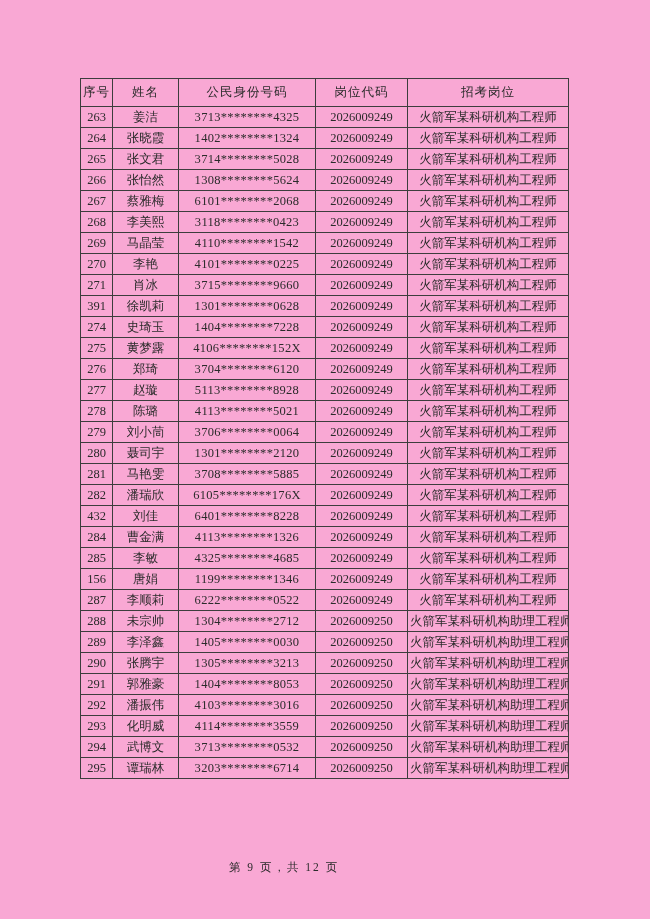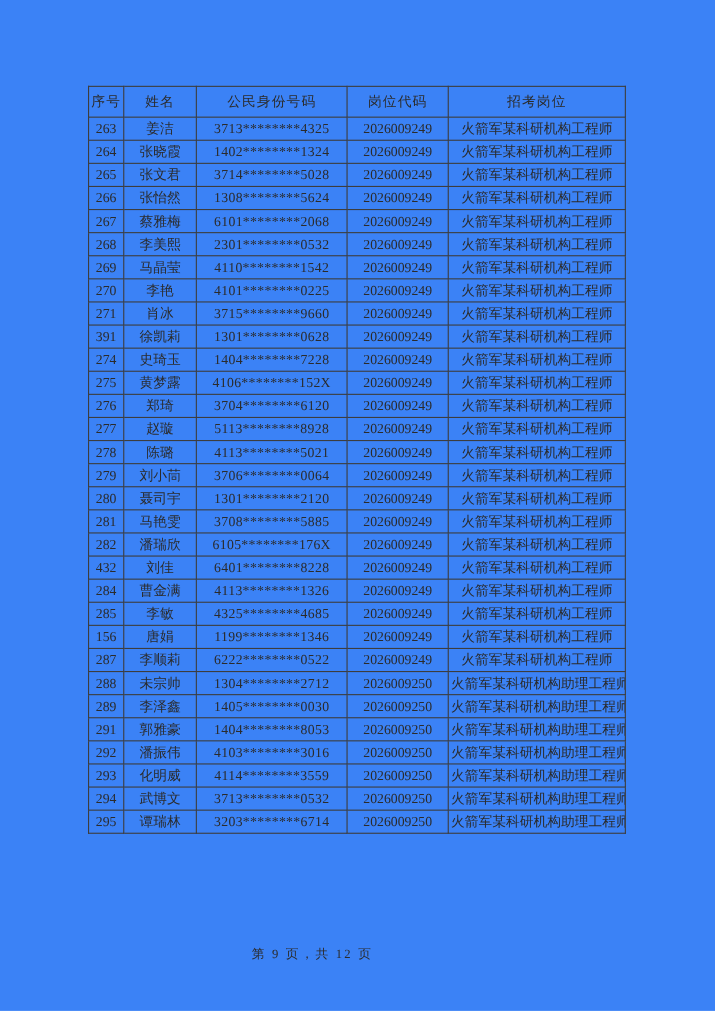--- a/index.html
+++ b/index.html
@@ -11,21 +11,21 @@
     width: 650px;
     height: 919px;
     position: relative;
     font-family: "Liberation Serif", "DejaVu Serif", serif;
     color: #2b2b2b;
   }
   .page {
     position: absolute;
     left: 0; top: 0;
     width: 650px; height: 919px;
-    background: #3b82f6;
+    background: #f9a8d4;
   }
   table.roster {
     position: absolute;
     left: 80px;
     top: 78px;
     width: 488px;
     border-collapse: collapse;
     table-layout: fixed;
     font-size: 12.5px;
     color: #2b2b2b;
@@ -118,21 +118,21 @@
         <tr>
           <td>267</td>
           <td>蔡雅梅</td>
           <td class="id-cell">6101********2068</td>
           <td>2026009249</td>
           <td>火箭军某科研机构工程师</td>
         </tr>
         <tr>
           <td>268</td>
           <td>李美熙</td>
-          <td class="id-cell">2301********0532</td>
+          <td class="id-cell">3118********0423</td>
           <td>2026009249</td>
           <td>火箭军某科研机构工程师</td>
         </tr>
         <tr>
           <td>269</td>
           <td>马晶莹</td>
           <td class="id-cell">4110********1542</td>
           <td>2026009249</td>
           <td>火箭军某科研机构工程师</td>
         </tr>
@@ -263,20 +263,27 @@
           <td>火箭军某科研机构助理工程师</td>
         </tr>
         <tr>
           <td>289</td>
           <td>李泽鑫</td>
           <td class="id-cell">1405********0030</td>
           <td>2026009250</td>
           <td>火箭军某科研机构助理工程师</td>
         </tr>
         <tr>
+          <td>290</td>
+          <td>张腾宇</td>
+          <td class="id-cell">1305********3213</td>
+          <td>2026009250</td>
+          <td>火箭军某科研机构助理工程师</td>
+        </tr>
+        <tr>
           <td>291</td>
           <td>郭雅豪</td>
           <td class="id-cell">1404********8053</td>
           <td>2026009250</td>
           <td>火箭军某科研机构助理工程师</td>
         </tr>
         <tr>
           <td>292</td>
           <td>潘振伟</td>
           <td class="id-cell">4103********3016</td>

